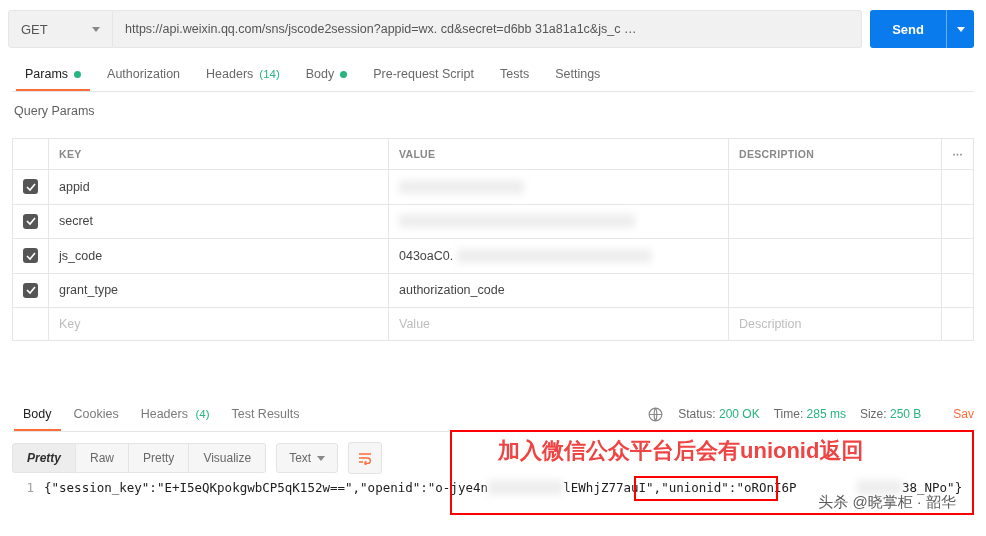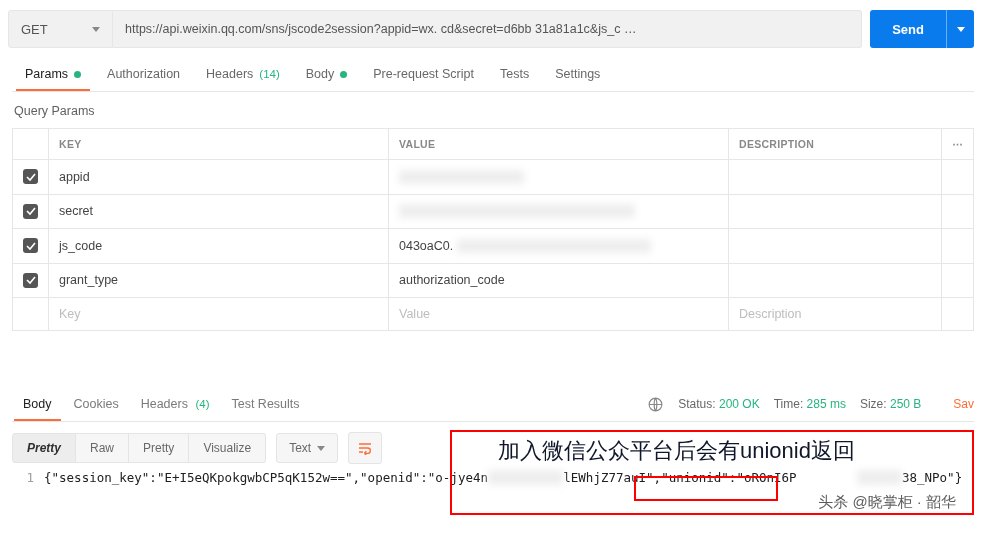--- a/index.html
+++ b/index.html
@@ -14,21 +14,21 @@
   .send-btn { background: #097bed; color: #fff; border: none; height: 38px; padding: 0 22px; font-size: 13px; font-weight: 600; border-radius: 3px 0 0 3px; cursor: pointer; }
   .send-caret { background: #097bed; color: #fff; height: 38px; width: 28px; border: none; border-left: 1px solid rgba(255,255,255,0.4); border-radius: 0 3px 3px 0; display: flex; align-items: center; justify-content: center; cursor: pointer; }
   .tabs { display: flex; gap: 0; padding: 0 12px; }
   .tab { padding: 9px 13px 10px; font-size: 12.5px; color: #686868; cursor: pointer; display: flex; align-items: center; gap: 6px; position: relative; }
   .tab.active { color: #202020; }
   .tab.active::after { content: ""; position: absolute; bottom: 0; left: 4px; right: 4px; height: 2px; background: #ff6c37; }
   .dot { width: 7px; height: 7px; background: #26b47f; border-radius: 50%; display: inline-block; }
   .headers-count { color: #26b47f; font-size: 11.5px; }
   .divider { height: 1px; background: #e6e6e6; margin: 0 12px; }
   .section-label { padding: 12px 14px 10px; font-size: 12.5px; color: #606060; }
-  .params-table { width: calc(100% - 24px); margin: 0 12px; border: 1px solid #e6e6e6; border-collapse: collapse; }
+  .params-table { width: calc(100% - 24px); margin: 10px 12px; border: 1px solid #e6e6e6; border-collapse: collapse; }
   .params-table th { text-align: left; font-size: 10.5px; color: #888; font-weight: 700; letter-spacing: 0.3px; padding: 9px 10px; border: 1px solid #e6e6e6; background: #fff; }
   .params-table td { padding: 9px 10px; border: 1px solid #e6e6e6; font-size: 12.5px; color: #444; background: #fff; vertical-align: middle; }
   .params-table .placeholder { color: #bdbdbd; }
   .check-col { width: 34px; text-align: center; }
   .key-col { width: 340px; }
   .value-col { width: 340px; }
   .checkbox { width: 15px; height: 15px; background: #555; border-radius: 3px; display: inline-flex; align-items: center; justify-content: center; }
   .checkbox svg { width: 10px; height: 10px; }
   .dots-col { width: 22px; text-align: center; font-size: 18px; color: #999; }
   .blur { filter: blur(3.5px); display: inline-block; background: #eee; color: #eee; border-radius: 2px; }
@@ -43,21 +43,21 @@
   .view-tabs { display: flex; align-items: center; gap: 0; margin: 10px 12px 6px; }
   .view-tabs .seg { border: 1px solid #e4e4e4; background: #f6f6f6; padding: 7px 14px; font-size: 12px; color: #686868; cursor: pointer; }
   .view-tabs .seg.first { border-radius: 3px 0 0 3px; font-style: italic; }
   .view-tabs .seg.last { border-radius: 0 3px 3px 0; }
   .view-tabs .seg.active { background: #ededed; color: #303030; font-weight: 600; }
   .view-tabs .seg + .seg { border-left: none; }
   .type-select { margin-left: 10px; border: 1px solid #e4e4e4; background: #f6f6f6; padding: 7px 12px; font-size: 12px; color: #686868; cursor: pointer; display: flex; align-items: center; gap: 6px; border-radius: 3px; justify-content: space-between; }
   .line-wrap-btn { margin-left: 10px; width: 34px; height: 32px; border: 1px solid #e4e4e4; background: #f6f6f6; display:flex; align-items:center; justify-content:center; border-radius:3px; cursor:pointer; }
   .json-body { margin: 6px 12px 0; font-family: Menlo, Consolas, monospace; font-size: 12.5px; color: #202020; display: flex; }
   .gutter { width: 32px; text-align: right; color: #a0a0a0; padding-right: 10px; }
-  .annotation { position: absolute; color: #0f172a; font-size: 22px; text-align: left; }
+  .annotation { position: absolute; color: #ef4444; font-size: 22px; text-align: left; font-weight: bold; }
   .red-box1 { position:absolute; border:2px solid #ff0000; left:634px; top:476px; width:144px; height:25px; }
   .red-box2 { position:absolute; border:2px solid #ff0000; left:450px; top:430px; width:524px; height:85px; }
   .watermark { position:absolute; right:30px; bottom:24px; font-size:15px; color:#333; opacity:0.8; }
   .caret-down { display:inline-block; width:0; height:0; border-left:4px solid transparent; border-right:4px solid transparent; border-top:5px solid #888; }
   .caret-down.white { border-top-color:#fff; }
 </style>
 </head>
 <body>
 
 <div class="request-bar">

